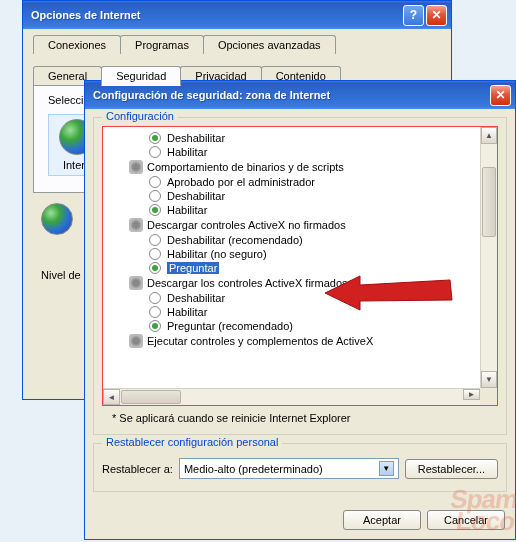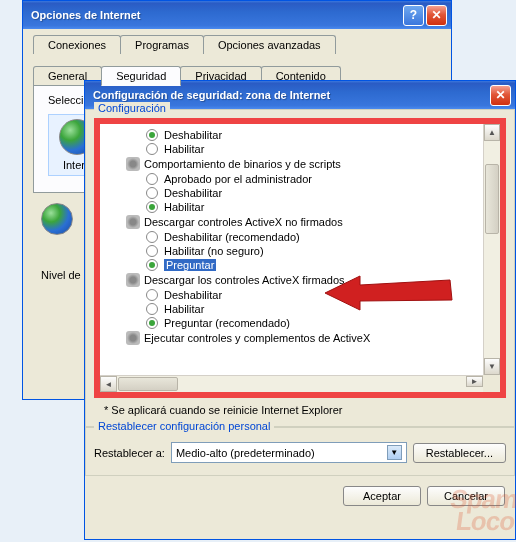--- a/index.html
+++ b/index.html
@@ -18,24 +18,24 @@
 .tabs-row { display: flex; padding: 6px 10px 0 10px; gap: 0; }
 .tab { padding: 3px 14px; background: #ece9d8; border: 1px solid #919b9c; border-bottom: none; border-radius: 3px 3px 0 0; margin-right: -1px; position: relative; }
 .tab.active { background: #fcfcfe; z-index: 2; border-bottom: 1px solid #fcfcfe; margin-bottom: -1px; }
 .tabs-row2 { padding-top: 12px; }
 
 .parent-body { padding: 8px 14px; background: #fcfcfe; margin: 0 10px; border: 1px solid #919b9c; }
 .zone-item { display: inline-block; text-align: center; padding: 4px 10px; border: 1px solid #add1ff; background: #e8f2ff; }
 .globe { width: 36px; height: 36px; margin: 0 auto 4px; border-radius: 50%; background: radial-gradient(circle at 30% 30%, #9be09b 0%, #3ba53b 30%, #2a6fd4 60%, #1a4a9e 100%); border: 1px solid #888; }
 .globe-small { width: 32px; height: 32px; border-radius: 50%; background: radial-gradient(circle at 30% 30%, #9be09b 0%, #3ba53b 30%, #2a6fd4 60%, #1a4a9e 100%); border: 1px solid #888; position: absolute; left: 41px; top: 203px; }
 
-.fieldset { border: 1px solid #d0d0bf; padding: 8px; position: relative; }
+.fieldset { border: 1px solid #d0d0bf; margin: 8px; padding: 8px; position: relative; }
 .fieldset-label { position: absolute; top: -8px; left: 8px; background: #ece9d8; padding: 0 4px; color: #0046d5; }
 
-.tree-container { background: #fff; border: 6px solid #ef4444; height: 280px; overflow: hidden; position: relative; padding: 4px 2px; }
+.tree-container { background: #fff; border: 1px solid #ef4444; height: 280px; overflow: hidden; position: relative; padding: 4px 2px; }
 .tree-item { padding: 1px 0 1px 24px; display: flex; align-items: center; white-space: nowrap; }
 .tree-item.l1 { padding-left: 6px; }
 .tree-item.l2 { padding-left: 24px; text-align: right; }
 .tree-item.l3 { padding-left: 44px; }
 .radio { width: 12px; height: 12px; border: 1px solid #888; border-radius: 50%; margin-right: 6px; flex-shrink: 0; display: flex; align-items: center; justify-content: center; background: #fff; }
 .radio.checked::after { content: ''; width: 6px; height: 6px; border-radius: 50%; background: #3ba53b; }
 .tree-icon { width: 14px; height: 14px; margin-right: 4px; flex-shrink: 0; }
 .gear-icon { background: radial-gradient(circle, #888 30%, #bbb 60%); border-radius: 3px; }
 .ax-icon { background: linear-gradient(135deg, #ffd966 0%, #e0a020 100%); border-radius: 2px; }
 .selected-text { background: #316ac5; color: #fff; padding: 0 2px; }

